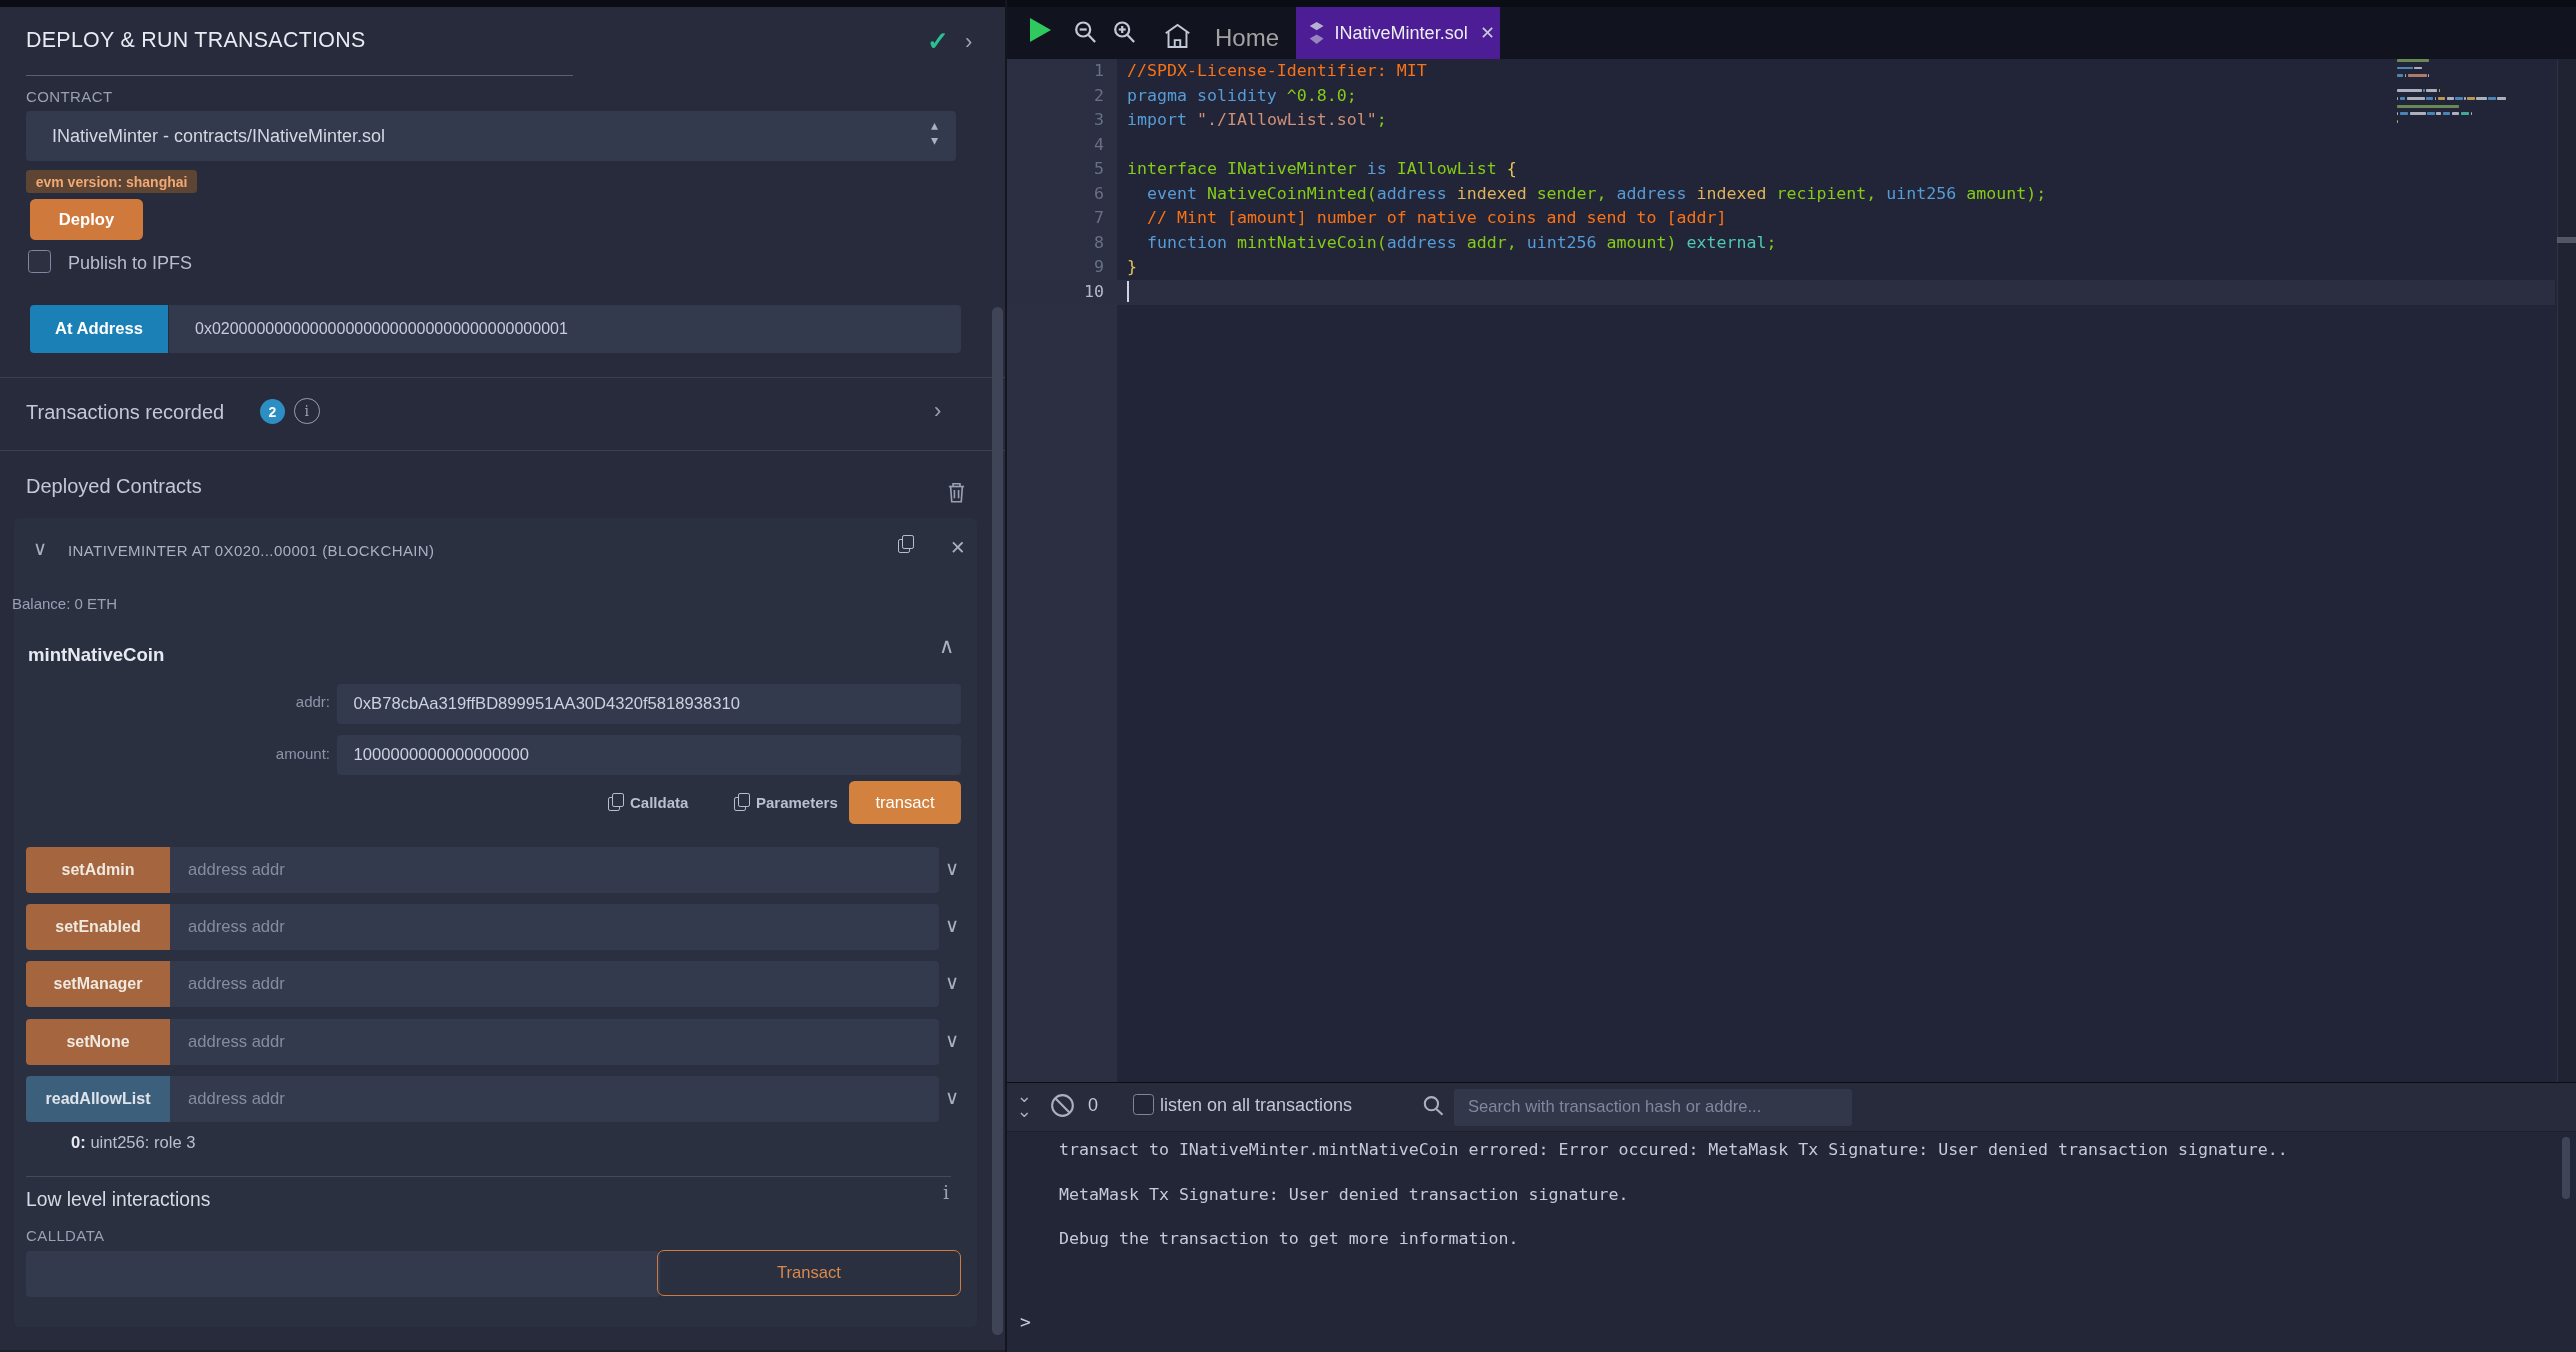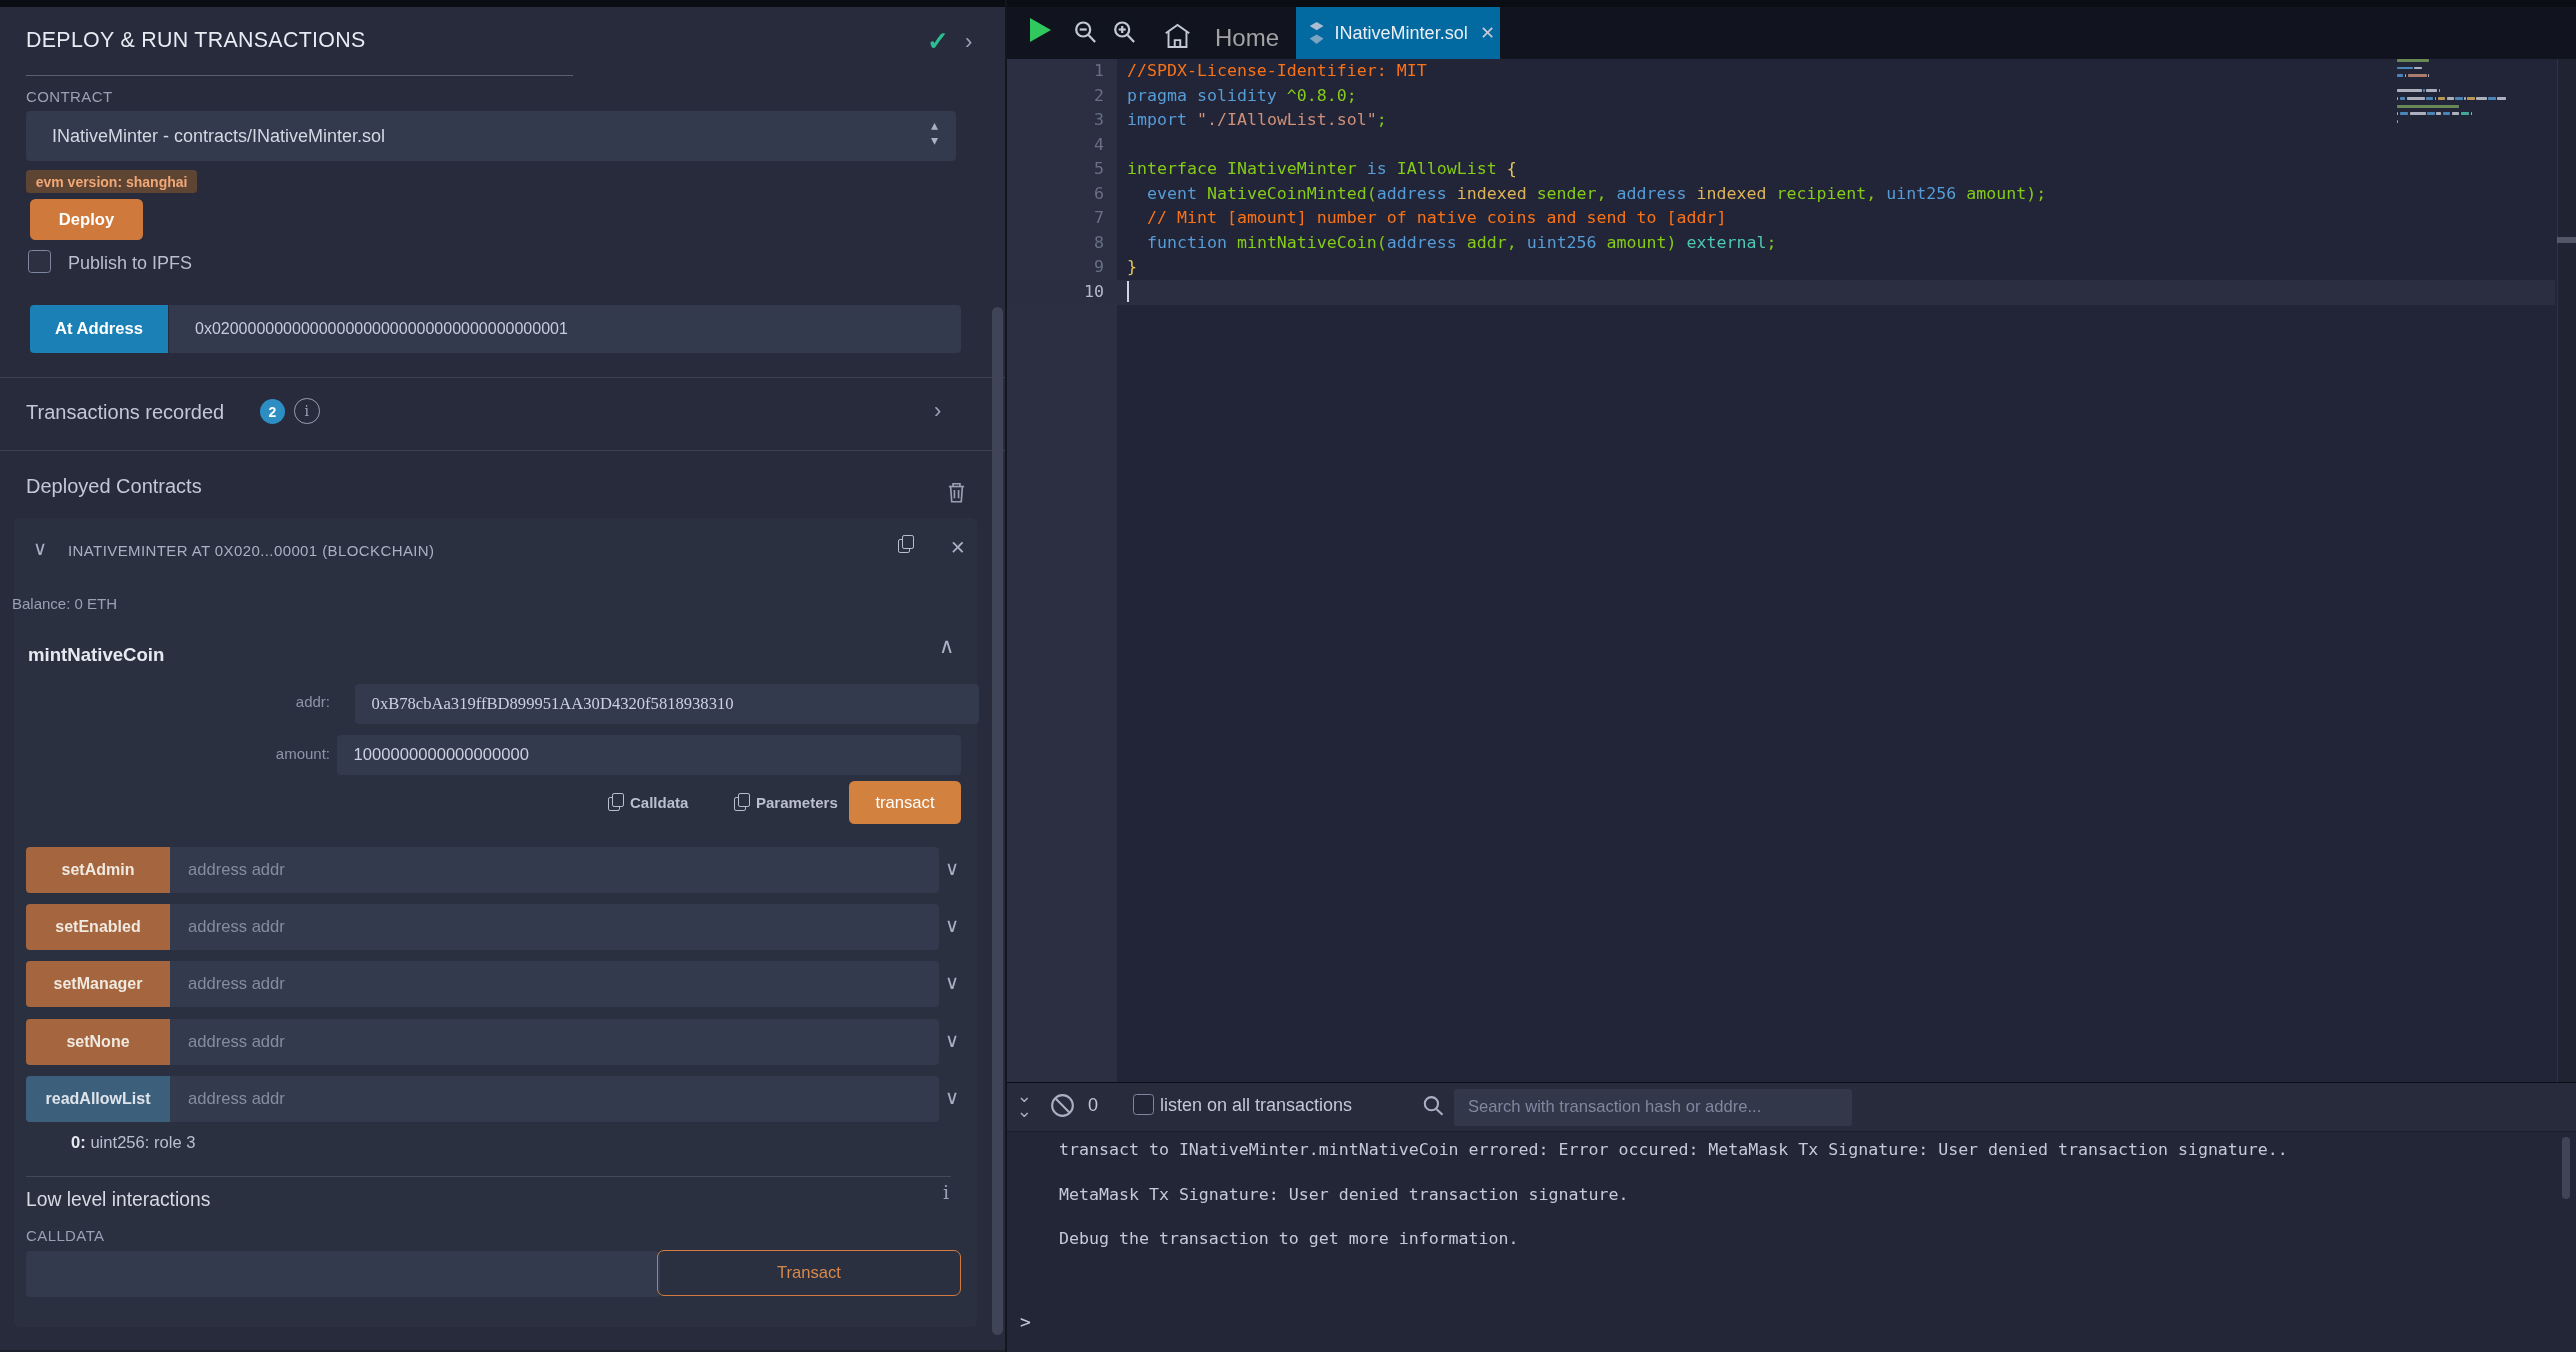--- a/index.html
+++ b/index.html
@@ -53,21 +53,21 @@
   #card-close{left:950px;top:530px;font-size:18.6px;color:#aab0c2;}
   #balance-text{left:12px;top:588px;font-size:15px;color:#9aa0b4;}
   #fn-name{left:28px;top:637px;font-size:18.6px;font-weight:700;color:#e6e9f0;}
   #fn-collapse{left:939px;top:627px;font-size:21px;color:#aab0c2;}
 
   .field-label{font-size:15px;color:#8e94a8;text-align:right;width:157px;}
   #addr-label{left:173px;top:686px;}
   #amount-label{left:173px;top:738px;}
   .field-input{height:40px;background:#343a4e;border:none;border-radius:4.1px;color:#ccd1df;font-size:16.6px;
      padding-left:16.6px;box-sizing:border-box;outline:none;font-family:"Liberation Sans",sans-serif;}
-  #addr-input{left:355px;top:677px;width:624px;font-family:Liberation Serif, serif;}
+  #addr-input{left:337px;top:677px;width:624px;}
   #amount-input{left:337px;top:728px;width:624px;}
 
   .mini-copy{width:15px;height:18px;position:relative;display:inline-block;}
   .mini-copy:before{content:"";position:absolute;left:0;top:3.5px;width:9.7px;height:12.4px;border:1.4px solid #b9bfce;border-radius:2.1px;}
   .mini-copy:after{content:"";position:absolute;left:4.1px;top:0;width:9.7px;height:12.4px;border:1.4px solid #b9bfce;border-radius:2.1px;background:#2b3041;}
   #calldata-chip{left:608px;top:786px;display:flex;align-items:center;gap:7px;color:#b9bfce;font-size:15px;font-weight:700;cursor:pointer;}
   #parameters-chip{left:734px;top:786px;display:flex;align-items:center;gap:7px;color:#b9bfce;font-size:15px;font-weight:700;cursor:pointer;}
   #transact-btn{left:849px;top:774px;width:112px;height:43px;background:#d2813f;border-radius:5.5px;color:#fff;
      font-size:16.6px;display:flex;align-items:center;justify-content:center;cursor:pointer;}
 
@@ -92,21 +92,21 @@
      color:#d9894b;font-size:16.6px;display:flex;align-items:center;justify-content:center;box-sizing:border-box;cursor:pointer;}
   #panel-scrollbar{left:992px;top:300px;width:11px;height:1028px;background:#3f4557;border-radius:5.5px;}
   #panel-divider{left:1005px;top:0;width:2.1px;height:1352px;background:#14161f;}
 
   
   #tabbar{left:1007px;top:7px;width:1569px;height:52px;background:#11131f;}
   #play-icon{left:1030px;top:18px;width:0;height:0;border-left:21px solid #2fc95f;border-top:12.4px solid transparent;border-bottom:12.4px solid transparent;cursor:pointer;}
   .magicon{cursor:pointer;}
   #home-icon{left:1163px;top:22px;}
   #home-label{left:1198px;top:23.5px;font-size:24px;color:#a3a3a3;cursor:pointer;margin-left:17px;}
-  #active-tab{left:1296px;top:7px;width:204px;height:52px;background:#0369a1;display:flex;align-items:center;padding-left:11px;box-sizing:border-box;cursor:pointer;}
+  #active-tab{left:1296px;top:7px;width:204px;height:52px;background:#4c1d95;display:flex;align-items:center;padding-left:11px;box-sizing:border-box;cursor:pointer;}
   #tab-label{font-size:18px;color:#eceef4;margin-left:8.3px;}
   #tab-close{font-size:18px;color:#c3c8d6;margin-left:12.4px;cursor:pointer;}
 
   #editor{left:1007px;top:59px;width:1569px;height:1023px;background:#222437;}
   #gutter-bg{left:0;top:0;width:110px;height:1023px;background:#2b2f41;}
   #current-line{left:0;top:221px;width:1548px;height:24.5px;background:#2a2e40;}
   .ln{position:absolute;width:97px;text-align:right;font-family:"DejaVu Sans Mono",monospace;font-size:16.6px;
       line-height:24.5px;color:#687086;}
   .ln.active{color:#b4bac8;}
   .code-line{position:absolute;left:120px;font-family:"DejaVu Sans Mono",monospace;font-size:16.6px;line-height:24.5px;white-space:pre;}

